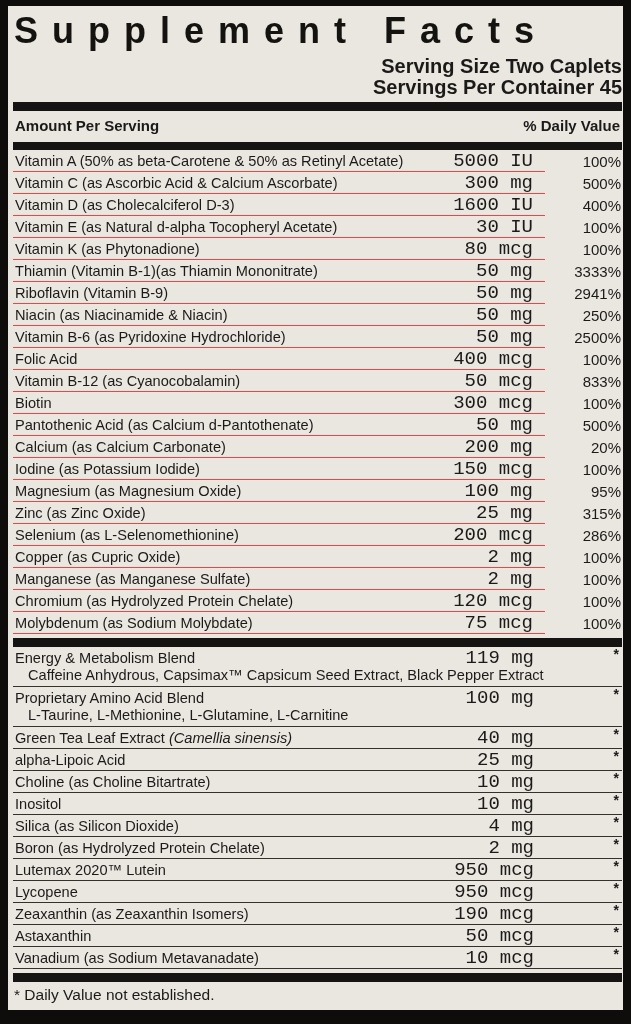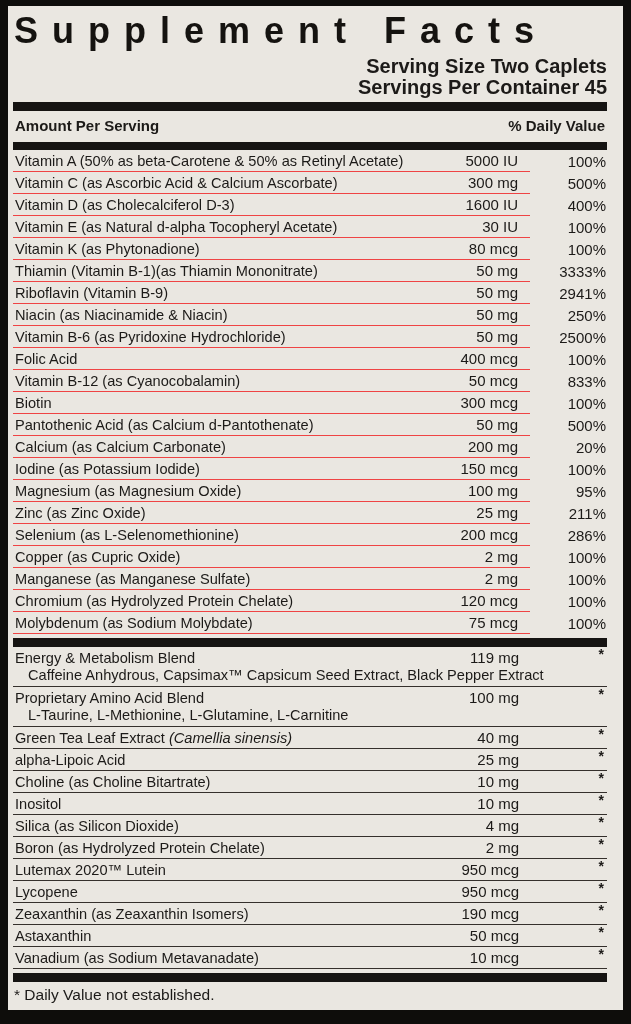--- a/index.html
+++ b/index.html
@@ -6,21 +6,21 @@
   body{
     width:631px;height:1024px;position:relative;
     background:#0e0d0b;
     font-family:"Liberation Sans", sans-serif;
     color:#1c1a18;
     overflow:hidden;
   }
   #label{
     position:absolute;top:6px;left:8px;right:8px;bottom:14px;
     background:#eae7e1;
-    padding:2px 16px 0 5px;
+    padding:2px 1px 0 5px;
     box-sizing:border-box;
     display:flex;flex-direction:column;
   }
   
   .title{
     font-size:36px;font-weight:bold;letter-spacing:14px;
     white-space:nowrap;overflow:hidden;
     padding:2px 0 4px 1px;color:#151310;
   }
   .serv{font-size:20px;font-weight:bold;line-height:21px;padding-left:2px;text-align:right;}
@@ -30,21 +30,21 @@
   .colhead{display:flex;justify-content:space-between;align-items:flex-end;
     font-size:15px;font-weight:bold;padding:6px 2px 4px 2px;}
   
   .row{display:flex;align-items:stretch;flex:none;}
   .row-main{
     flex:1;display:flex;justify-content:space-between;align-items:flex-end;
     border-bottom:1px solid #ef4444;
     padding:3px 0 2px 2px;
   }
   .nm{font-size:14.6px;line-height:16px;white-space:nowrap;}
-  .amt{font-size:15px;line-height:16px;white-space:nowrap;padding-right:12px;}
+  .amt{font-size:19px;line-height:16px;white-space:nowrap;padding-right:12px;font-family:Liberation Mono, monospace;}
   .dv{width:76px;text-align:right;font-size:15px;line-height:16px;
     display:flex;align-items:flex-end;justify-content:flex-end;padding:3px 1px 2px 0;}
   
   .row2{position:relative;border-bottom:1px solid #35302c;padding:3px 0 2px 2px;flex:none;}
   .row2-main{display:flex;justify-content:space-between;align-items:flex-end;}
   .row2 .amt{padding-right:88px;}
   .star{
     position:absolute;top:1px;right:3px;
     font-size:14px;line-height:12px;font-weight:bold;
   }
@@ -198,21 +198,21 @@
       <span class="amt">100 mg</span>
     </div>
     <div class="dv">95%</div>
   </div>
 
   <div class="row">
     <div class="row-main">
       <span class="nm">Zinc (as Zinc Oxide)</span>
       <span class="amt">25 mg</span>
     </div>
-    <div class="dv">211%</div>
+    <div class="dv">315%</div>
   </div>
 
   <div class="row">
     <div class="row-main">
       <span class="nm">Selenium (as L-Selenomethionine)</span>
       <span class="amt">200 mcg</span>
     </div>
     <div class="dv">286%</div>
   </div>
 

